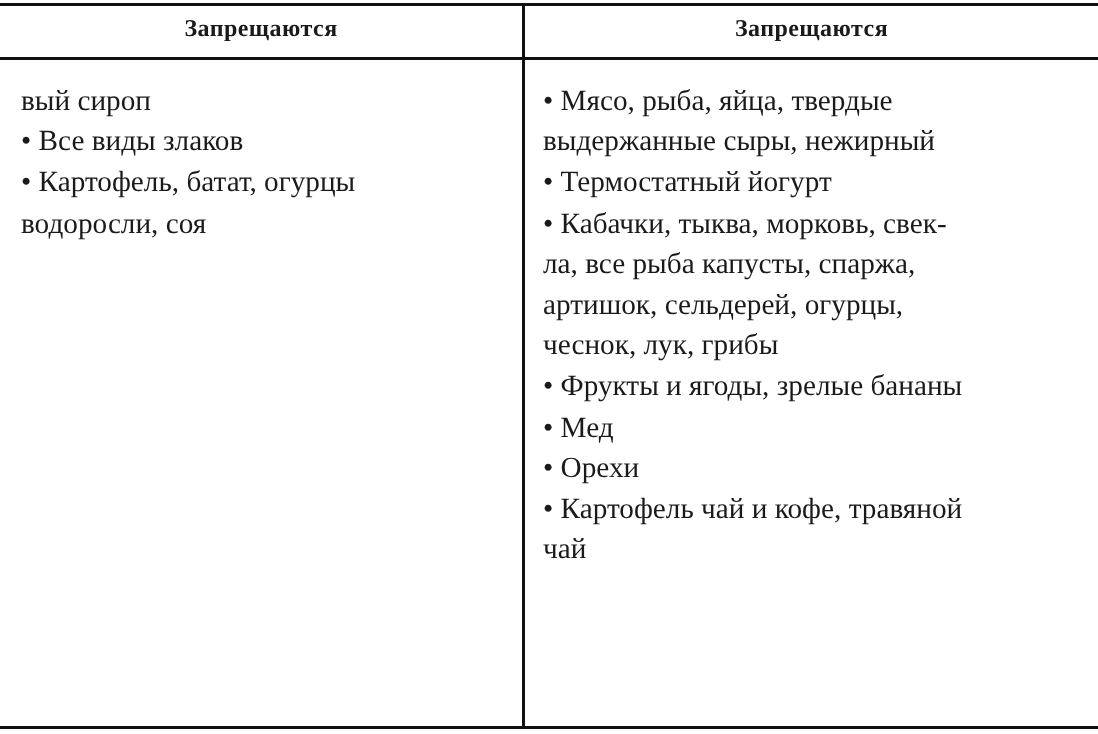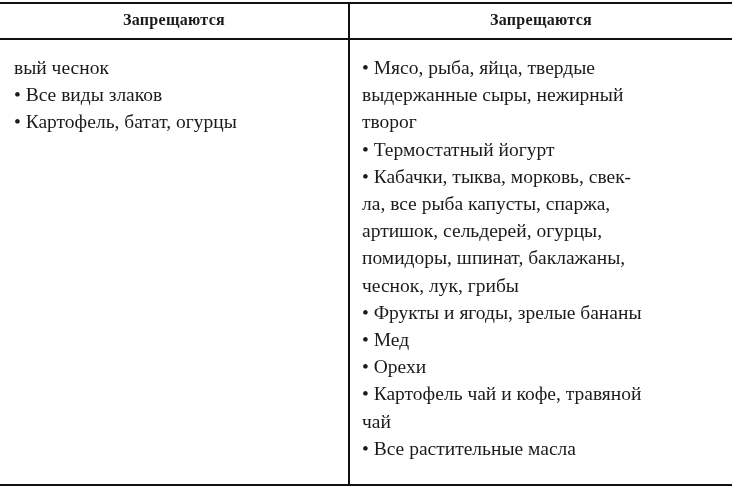--- a/index.html
+++ b/index.html
@@ -71,35 +71,33 @@
 <body>
 
 <div class="table">
   <div class="header-row">
     <div class="th left">Запрещаются</div>
     <div class="th right">Запрещаются</div>
   </div>
   <div class="divider"></div>
 
   <div class="cell left">
-    <span class="line">вый чеснок</span>
+    <span class="line">вый сироп</span>
     <span class="line">• Все виды злаков</span>
     <span class="line">• Картофель, батат, огурцы</span>
+    <span class="line">водоросли, соя</span>
   </div>
 
   <div class="cell right">
     <span class="line">• Мясо, рыба, яйца, твердые</span>
     <span class="line">выдержанные сыры, нежирный</span>
-    <span class="line">творог</span>
     <span class="line">• Термостатный йогурт</span>
     <span class="line">• Кабачки, тыква, морковь, свек-</span>
     <span class="line">ла, все рыба капусты, спаржа,</span>
     <span class="line">артишок, сельдерей, огурцы,</span>
-    <span class="line">помидоры, шпинат, баклажаны,</span>
     <span class="line">чеснок, лук, грибы</span>
     <span class="line">• Фрукты и ягоды, зрелые бананы</span>
     <span class="line">• Мед</span>
     <span class="line">• Орехи</span>
     <span class="line">• Картофель чай и кофе, травяной</span>
     <span class="line">чай</span>
-    <span class="line">• Все растительные масла</span>
   </div>
 </div>
 
 </body></html>

